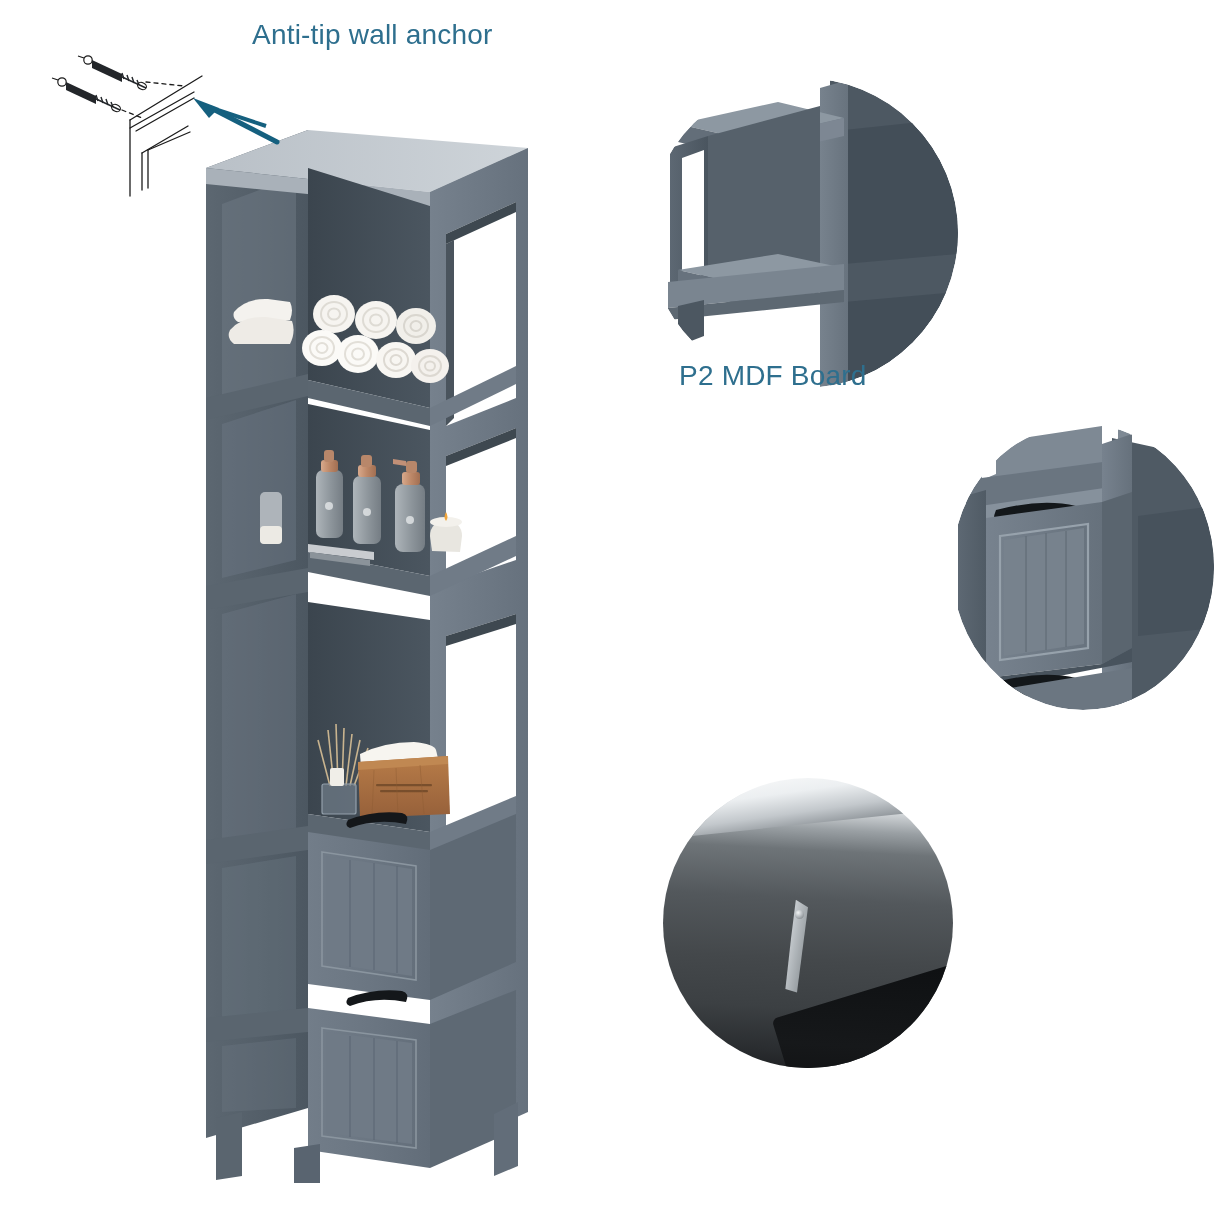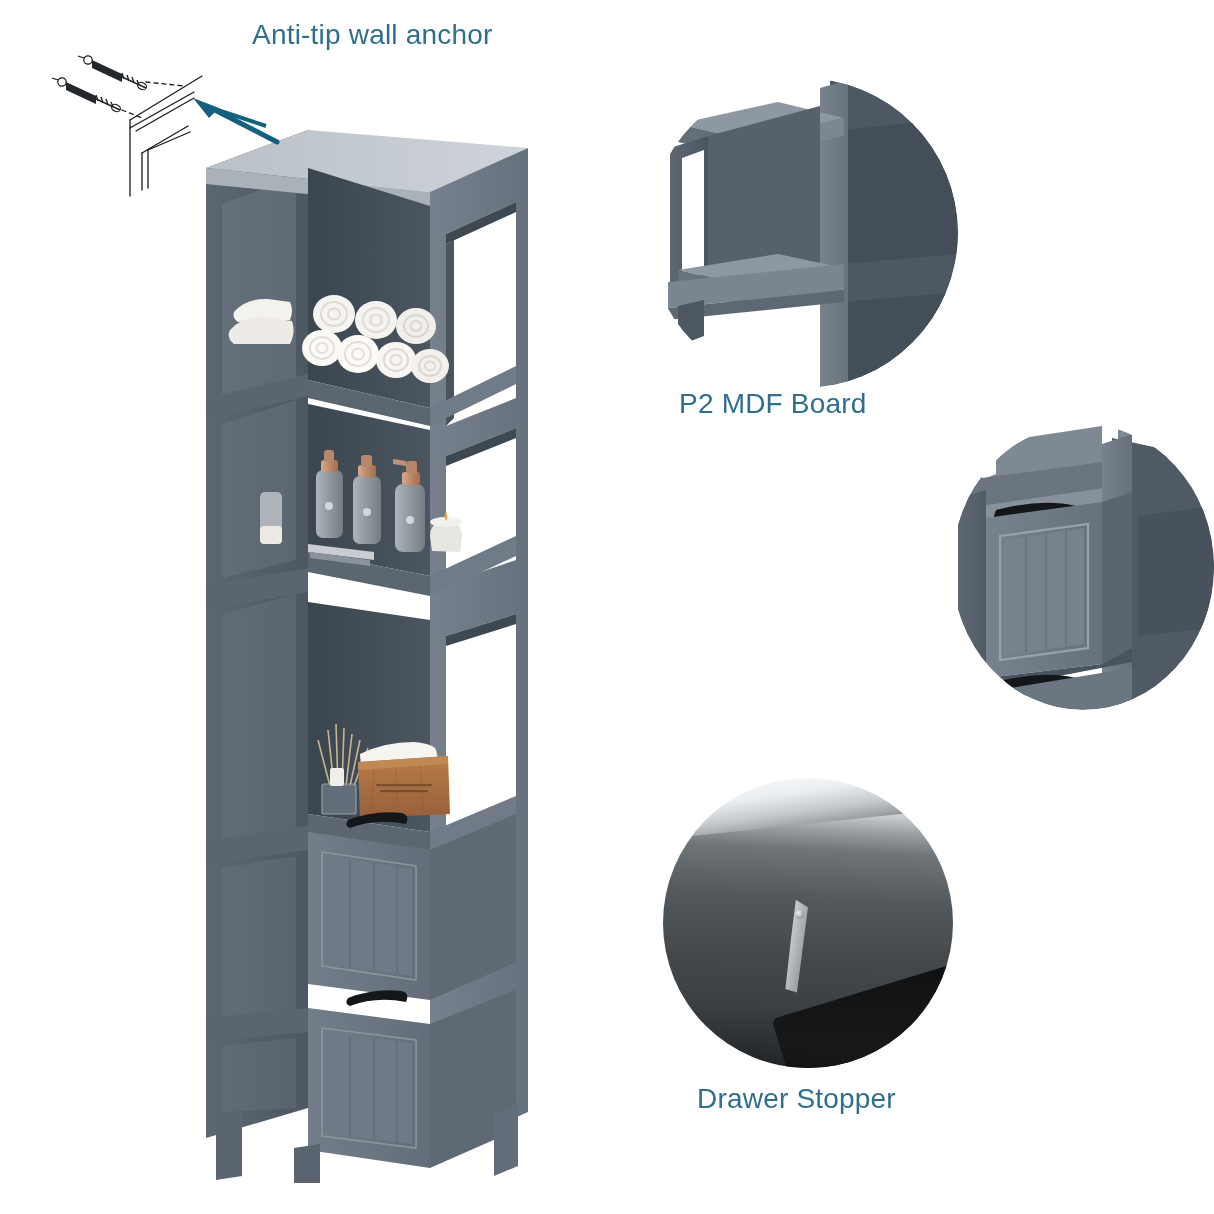--- a/index.html
+++ b/index.html
@@ -15,21 +15,21 @@
   
   .label {
     position:absolute;
     color:#2e6f8e;
     font-size:27px;
     font-weight:400;
     letter-spacing:0.2px;
     white-space:nowrap;
   }
   #label-anti-tip  { left:213px; top:19px;  font-size:28px;margin-left:39px; }
-  #label-p2        { left:679px; top:388px; font-size:28px; }
+  #label-p2        { left:679px; top:360px; font-size:28px; }
   #label-handle    { left:897px; top:724px; font-size:28px; }
   #label-stopper   { left:697px; top:1083px;font-size:28px; }
 
   
   .anchor-diagram { position:absolute; left:18px; top:38px; width:240px; height:190px; }
 
   
   .cabinet { position:absolute; left:198px; top:108px; width:340px; height:1075px; }
 
   
@@ -492,15 +492,14 @@
       </g>
     </svg>
   </div>
 
   <div class="inset" id="inset-stopper">
     <div class="photo stopper-photo">
       <div class="stopper-clip"></div>
       <div class="stopper-screw"></div>
     </div>
   </div>
-  <div class="label" id="label-stopper">Drawer Stopper</div>
 
 </div>
 
 </body></html>

